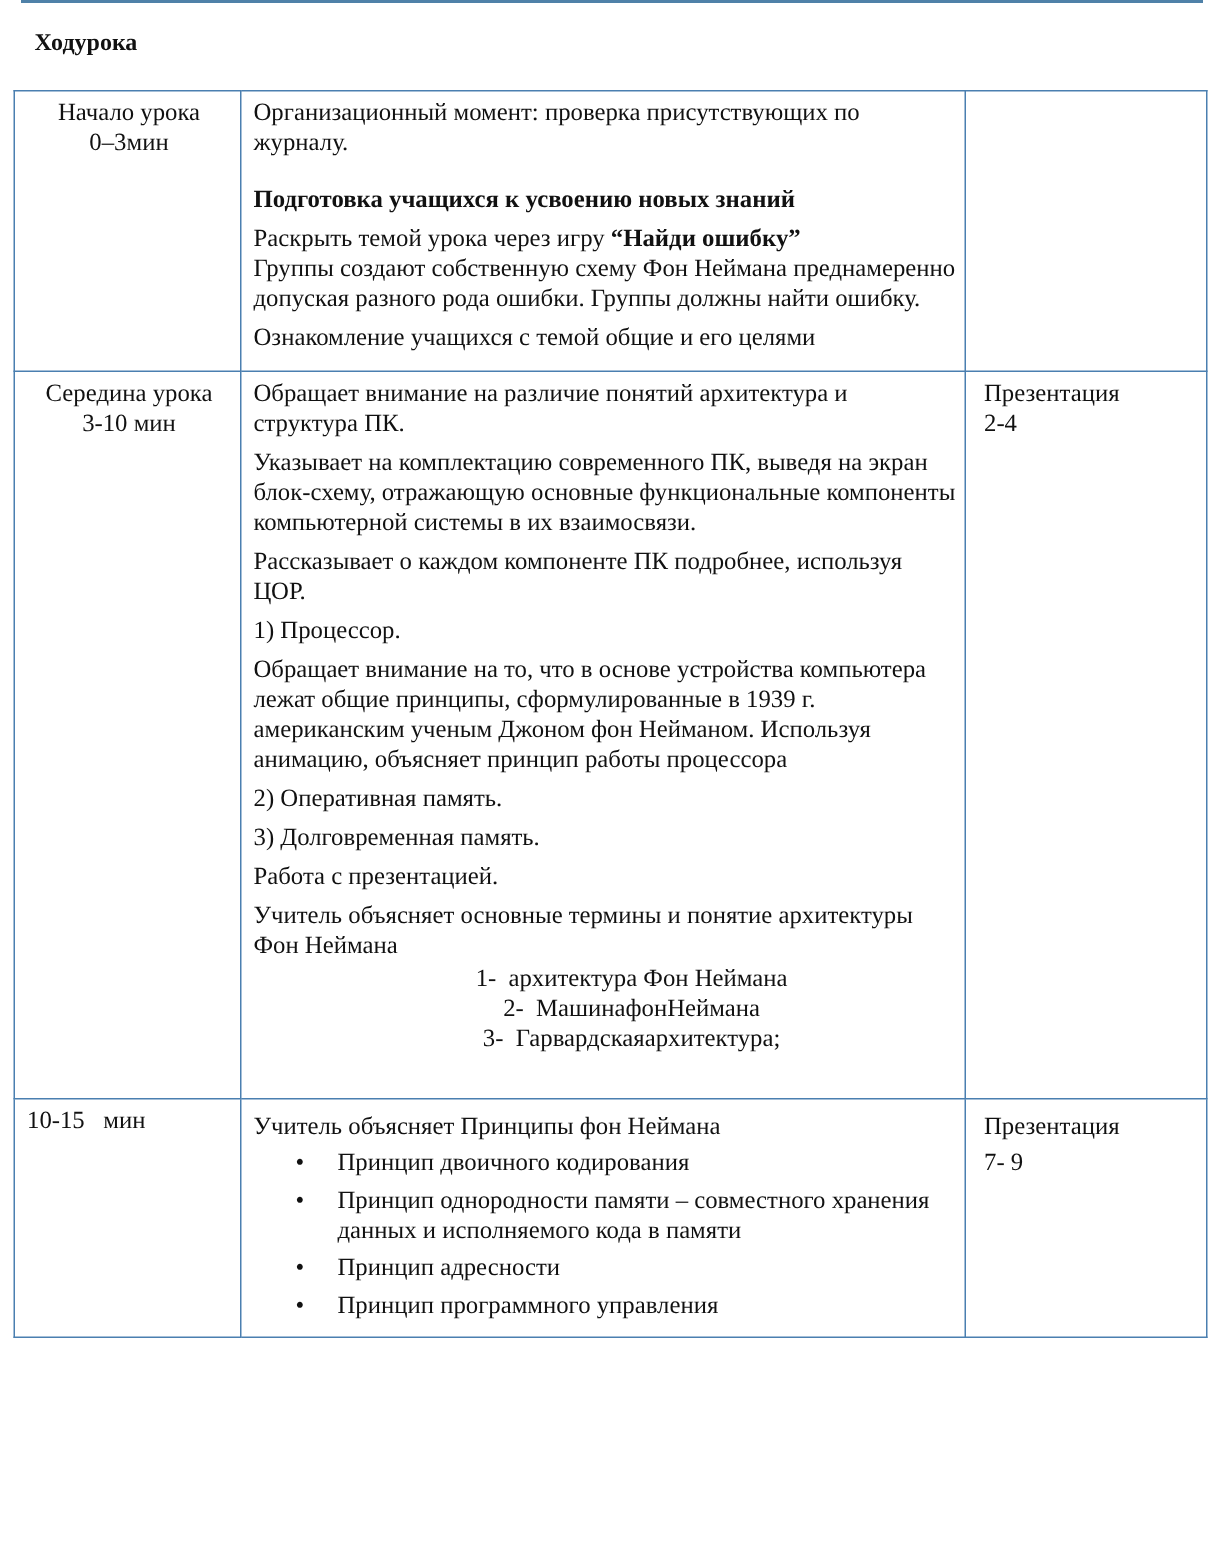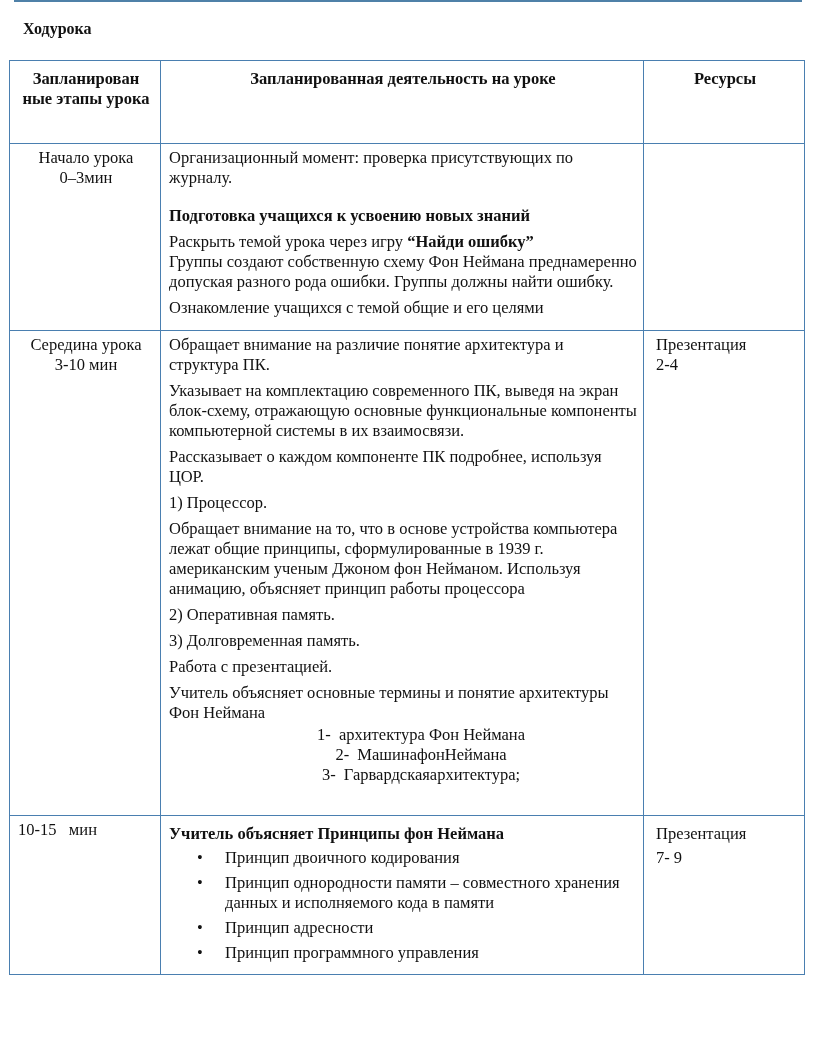--- a/index.html
+++ b/index.html
@@ -32,25 +32,20 @@
 <div class="topline"></div>
 <div class="heading">Ходурока</div>
 
 <table class="lesson">
   <colgroup>
       <col class="c1">
       <col class="c2">
       <col class="c3">
     </colgroup>
   <tbody>
-      <tr>
-    <th class="h1">Запланирован ные этапы урока</th>
-    <th>Запланированная деятельность на уроке</th>
-    <th>Ресурсы</th>
-  </tr>
 
   <tr>
     <td class="stage">
       <div>Начало урока</div>
       <div>0–3мин</div>
     </td>
     <td>
       <p>Организационный момент: проверка присутствующих по журналу.</p>
       <p class="gap b">Подготовка учащихся к усвоению новых знаний</p>
       <p><span>Раскрыть темой урока через игру </span><span class="b">“Найди ошибку”</span><br><span>Группы создают собственную схему Фон Неймана преднамеренно допуская разного рода ошибки. Группы должны найти ошибку.</span></p>
@@ -58,21 +53,21 @@
     </td>
     <td class="res"></td>
   </tr>
 
   <tr>
     <td class="stage">
       <div>Середина урока</div>
       <div>3-10 мин</div>
     </td>
     <td style="padding-bottom:30px;">
-      <p>Обращает внимание на различие понятие архитектура и структура ПК.</p>
+      <p>Обращает внимание на различие понятий архитектура и структура ПК.</p>
       <p>Указывает на комплектацию современного ПК, выведя на экран блок-схему, отражающую основные функциональные компоненты компьютерной системы в их взаимосвязи.</p>
       <p>Рассказывает о каждом компоненте ПК подробнее, используя ЦОР.</p>
       <p>1) Процессор.</p>
       <p>Обращает внимание на то, что в основе устройства компьютера лежат общие принципы, сформулированные в 1939 г. американским ученым Джоном фон Нейманом. Используя анимацию, объясняет принцип работы процессора</p>
       <p>2) Оперативная память.</p>
       <p>3) Долговременная память.</p>
       <p>Работа с презентацией.</p>
       <p style="margin-bottom:2px;">Учитель объясняет основные термины и понятие архитектуры Фон Неймана</p>
       <ol class="num">
         <li><span class="n">1-</span><span>архитектура Фон Неймана</span></li>
@@ -84,21 +79,21 @@
       <div>Презентация</div>
       <div>2-4</div>
     </td>
   </tr>
 
   <tr>
     <td class="stage left">
       <div style="white-space:pre;">10-15   мин</div>
     </td>
     <td style="padding-top:8px;">
-      <p style="margin-bottom:4px;font-weight:bold;">Учитель объясняет Принципы фон Неймана</p>
+      <p style="margin-bottom:4px;">Учитель объясняет Принципы фон Неймана</p>
       <ul class="bul">
         <li>Принцип двоичного кодирования</li>
         <li>Принцип однородности памяти – совместного хранения данных и исполняемого кода в памяти</li>
         <li>Принцип адресности</li>
         <li>Принцип программного управления</li>
       </ul>
     </td>
     <td class="res" style="padding-top:8px;">
       <div style="margin-bottom:4px;">Презентация</div>
       <div>7- 9</div>

